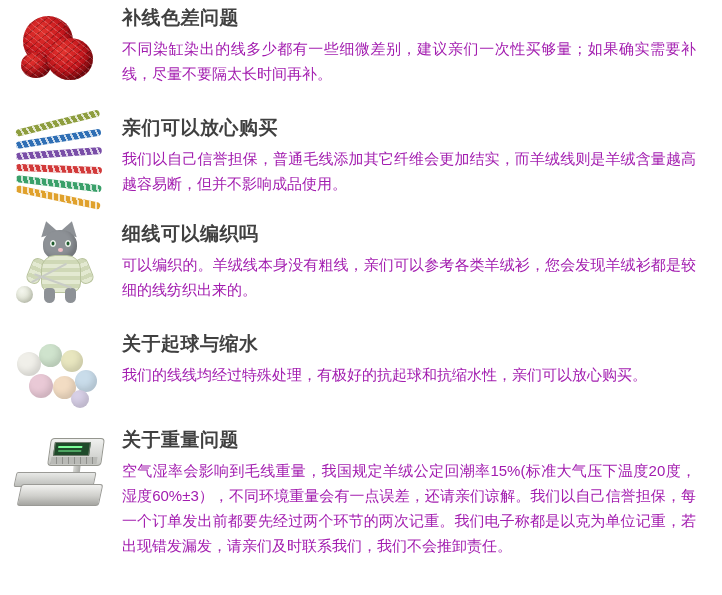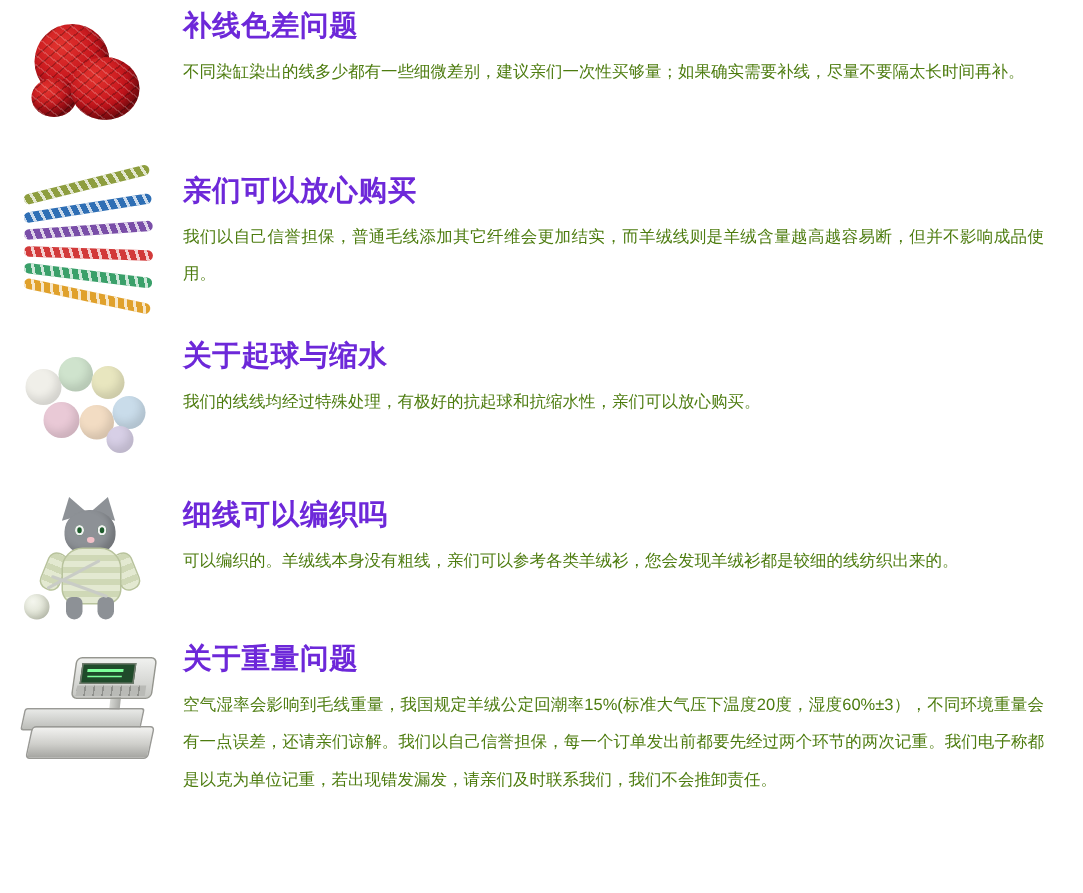--- a/index.html
+++ b/index.html
@@ -32,30 +32,30 @@
     justify-content: center;
     padding-top: 6px;
     box-sizing: border-box;
   }
   .text-cell {
     flex: 1;
     padding-right: 26px;
     box-sizing: border-box;
   }
   .faq-title {
-    color: #6d28d9;
+    color: #404040;
     font-size: 19px;
     font-weight: bold;
     letter-spacing: 0.5px;
     margin: 0 0 6px 0;
     line-height: 24px;
   }
   .faq-body {
-    color: #4d7c0f;
-    font-size: 11px;
+    color: #a21caf;
+    font-size: 15px;
     line-height: 25px;
     margin: 0;
     text-align: justify;
   }
 
   
   .icon-wrap {
     position: relative;
     width: 96px;
     height: 78px;
@@ -284,38 +284,20 @@
             <span></span>
           </div>
         <div class="thread" style="top:63px; transform:rotate(12deg);  background:#e0a12c;">
             <span></span>
           </div>
       </div>
     </div>
     <div class="text-cell">
       <p class="faq-title">亲们可以放心购买</p>
       <p class="faq-body">我们以自己信誉担保，普通毛线添加其它纤维会更加结实，而羊绒线则是羊绒含量越高越容易断，但并不影响成品使用。</p>
-    </div>
-  </div>
-
-  <div class="faq-item" style="margin-top:26px;">
-    <div class="icon-cell">
-      <div class="icon-wrap">
-        <div class="pom" style="left:4px;  top:14px; width:24px; height:24px; background:#f0efe9;"></div>
-        <div class="pom" style="left:26px; top:6px;  width:23px; height:23px; background:#cfe3cd;"></div>
-        <div class="pom" style="left:48px; top:12px; width:22px; height:22px; background:#e8e6bf;"></div>
-        <div class="pom" style="left:16px; top:36px; width:24px; height:24px; background:#e9c9d6;"></div>
-        <div class="pom" style="left:40px; top:38px; width:23px; height:23px; background:#f2dcc3;"></div>
-        <div class="pom" style="left:62px; top:32px; width:22px; height:22px; background:#c9dcea;"></div>
-        <div class="pom" style="left:58px; top:52px; width:18px; height:18px; background:#d7cfe6;"></div>
-      </div>
-    </div>
-    <div class="text-cell">
-      <p class="faq-title">关于起球与缩水</p>
-      <p class="faq-body">我们的线线均经过特殊处理，有极好的抗起球和抗缩水性，亲们可以放心购买。</p>
     </div>
   </div>
 
   <div class="faq-item" style="margin-top:22px;">
     <div class="icon-cell">
       <div class="icon-wrap">
         <div class="cat-ear l"></div>
         <div class="cat-ear r"></div>
         <div class="cat-head"></div>
         <div class="cat-eye l"></div>
@@ -330,20 +312,38 @@
         <div class="needle two"></div>
         <div class="yarn-mini"></div>
       </div>
     </div>
     <div class="text-cell">
       <p class="faq-title">细线可以编织吗</p>
       <p class="faq-body">可以编织的。羊绒线本身没有粗线，亲们可以参考各类羊绒衫，您会发现羊绒衫都是较细的线纺织出来的。</p>
     </div>
   </div>
 
+  <div class="faq-item" style="margin-top:26px;">
+    <div class="icon-cell">
+      <div class="icon-wrap">
+        <div class="pom" style="left:4px;  top:14px; width:24px; height:24px; background:#f0efe9;"></div>
+        <div class="pom" style="left:26px; top:6px;  width:23px; height:23px; background:#cfe3cd;"></div>
+        <div class="pom" style="left:48px; top:12px; width:22px; height:22px; background:#e8e6bf;"></div>
+        <div class="pom" style="left:16px; top:36px; width:24px; height:24px; background:#e9c9d6;"></div>
+        <div class="pom" style="left:40px; top:38px; width:23px; height:23px; background:#f2dcc3;"></div>
+        <div class="pom" style="left:62px; top:32px; width:22px; height:22px; background:#c9dcea;"></div>
+        <div class="pom" style="left:58px; top:52px; width:18px; height:18px; background:#d7cfe6;"></div>
+      </div>
+    </div>
+    <div class="text-cell">
+      <p class="faq-title">关于起球与缩水</p>
+      <p class="faq-body">我们的线线均经过特殊处理，有极好的抗起球和抗缩水性，亲们可以放心购买。</p>
+    </div>
+  </div>
+
   <div class="faq-item" style="margin-top:12px;">
     <div class="icon-cell">
       <div class="icon-wrap">
         <div class="scale-post"></div>
         <div class="scale-head"></div>
         <div class="scale-screen"></div>
         <div class="scale-keys"></div>
         <div class="scale-plate"></div>
         <div class="scale-base"></div>
       </div>

